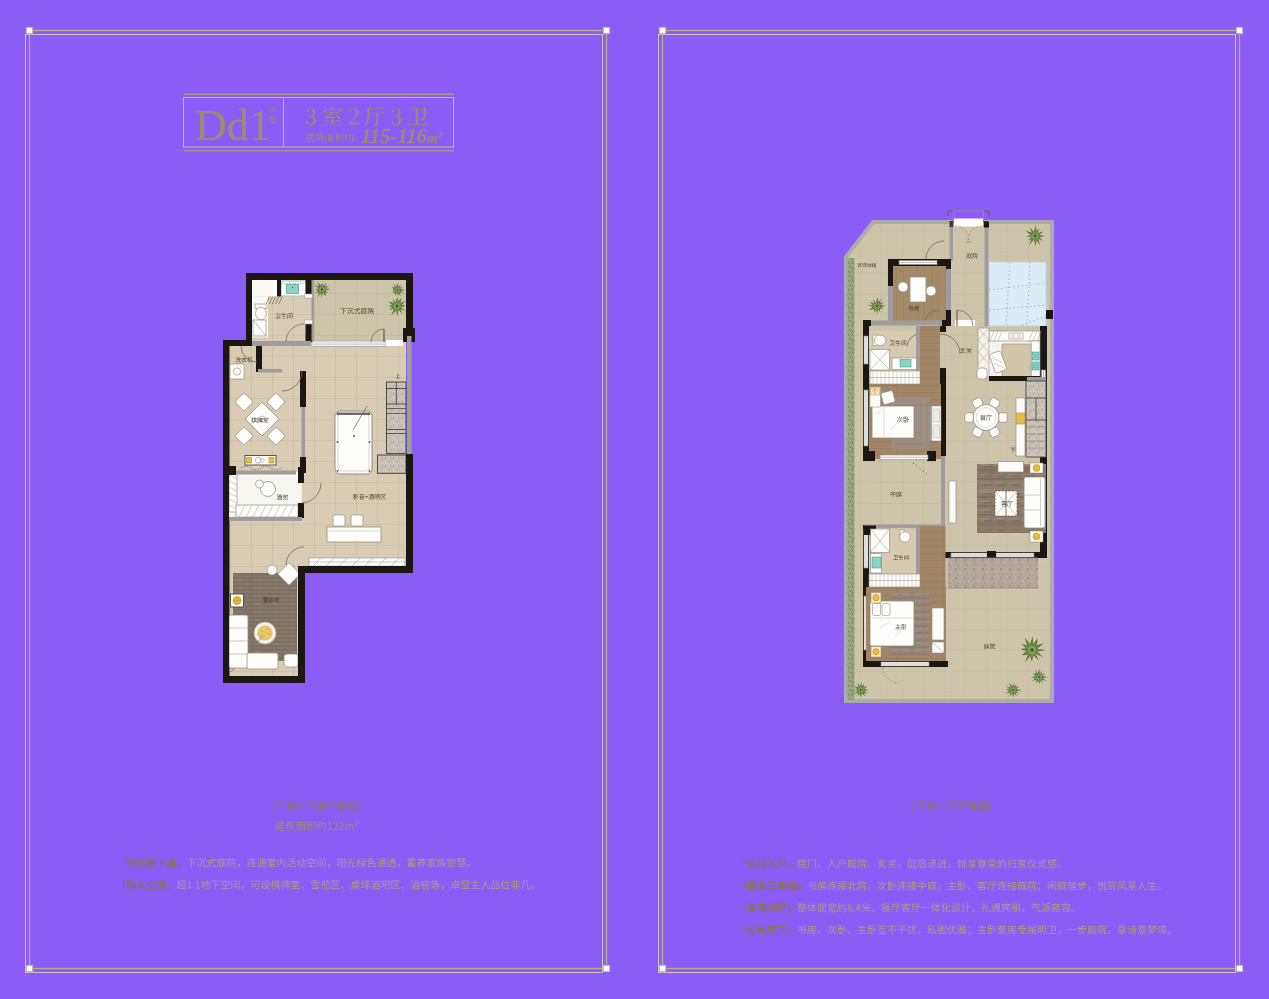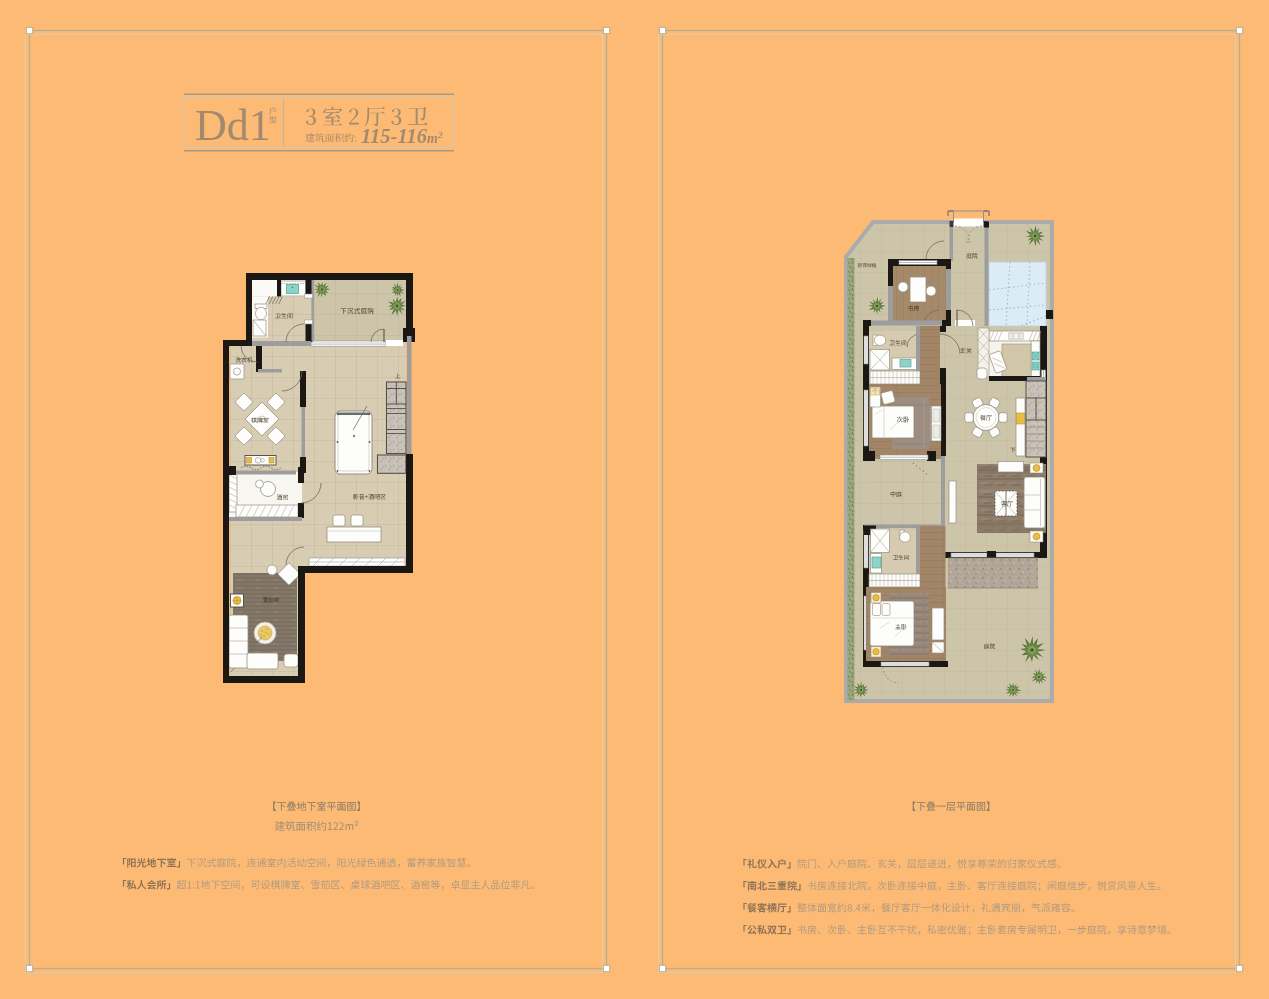--- a/index.html
+++ b/index.html
@@ -1,15 +1,15 @@
 <!DOCTYPE html>
 <html><head><meta charset="utf-8"><title>Dd1</title>
 <style>
 html,body{margin:0;padding:0;background:#ffffff;}
-#page{position:relative;width:1269px;height:999px;background:#fdba74;overflow:hidden;font-family:"Liberation Sans",sans-serif;}
+#page{position:relative;width:1269px;height:999px;background:#8b5cf6;overflow:hidden;font-family:"Liberation Sans",sans-serif;}
 svg{position:absolute;left:0;top:0;}
 </style></head>
 <body>
 <div id="page">
 <svg width="1269" height="999" viewBox="0 0 1269 999">
 
 <pattern id="tile" width="21" height="21" patternUnits="userSpaceOnUse">
  <path d="M21,0 V21 H0" fill="none" stroke="rgba(150,130,95,.38)" stroke-width="0.7"></path>
 </pattern>
 <pattern id="hedge" width="7" height="9" patternUnits="userSpaceOnUse">

